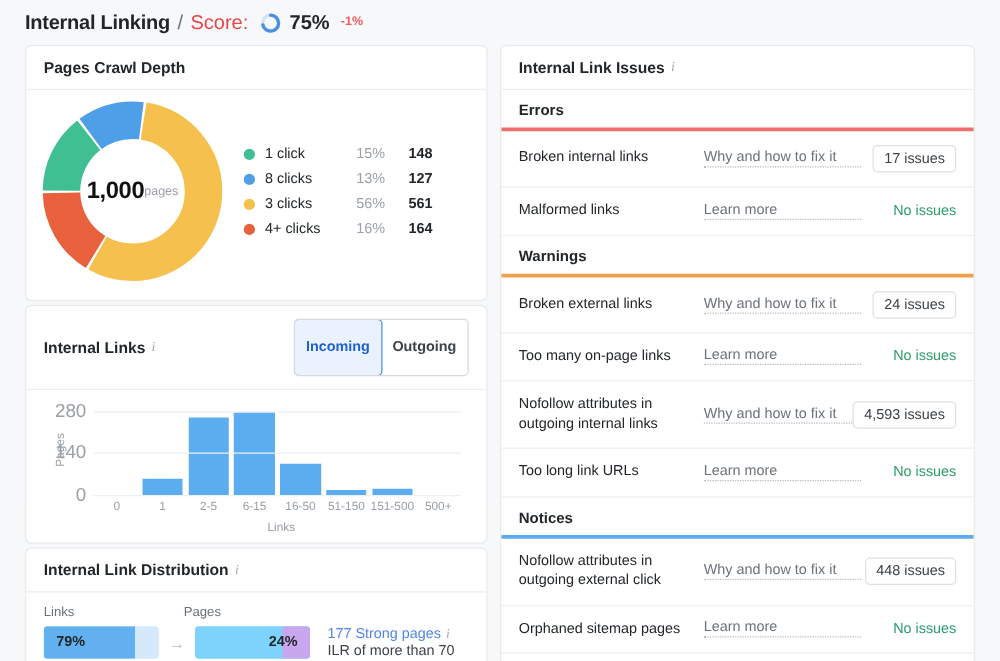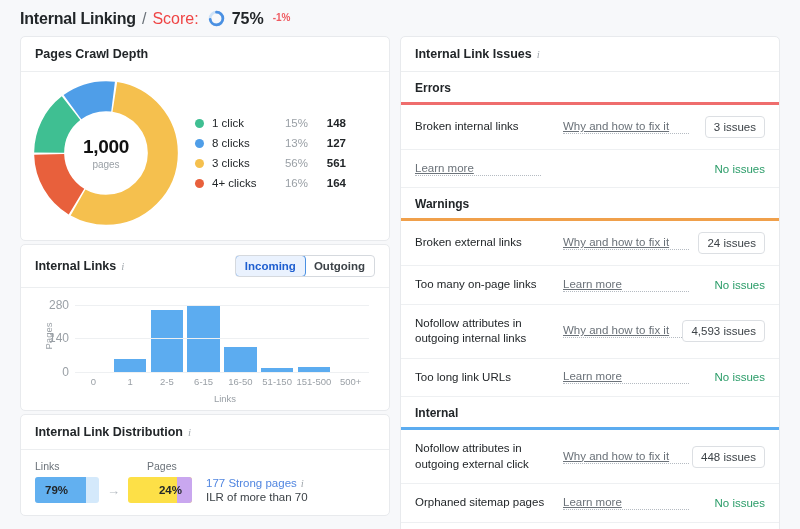--- a/index.html
+++ b/index.html
@@ -36,68 +36,68 @@
   .card-head-l { display: flex; align-items: center; gap: 5px; }
   .info-i {
     font-family: "Liberation Serif", serif; font-style: italic;
     font-size: 11px; color: #a3a9af; font-weight: normal; line-height: 1;
   }
 
   
   .donut-body { display: flex; align-items: center; padding: 6px 10px 12px 10px; }
   .donut-wrap { position: relative; width: 150px; height: 150px; flex: none; }
   .donut-center {
-    position: absolute; inset: 0; display: flex; flex-direction: column;
+    position: absolute; inset: 0; display: flex; flex-direction: row;
     align-items: center; justify-content: center;
   }
   .donut-num { font-size: 19px; font-weight: bold; color: #111; letter-spacing: -0.3px; }
   .donut-sub { font-size: 10px; color: #9aa0a6; margin-top: 1px; }
   .legend { margin-left: 14px; display: flex; flex-direction: column; gap: 8px; }
   .legend-row { display: flex; align-items: center; font-size: 11.5px; }
   .dot { width: 9px; height: 9px; border-radius: 50%; flex: none; }
   .lg-label { margin-left: 8px; width: 62px; color: #222629; }
   .lg-pct { width: 34px; color: #9aa0a6; text-align: right; }
   .lg-val { width: 38px; text-align: right; color: #222629; font-weight: bold; }
 
   
   .toggle { display: flex; border-radius: 4px; overflow: hidden; border: 1px solid #d5d9de; background: #fff; }
-  .toggle div { font-size: 11.5px; padding: 4px 9px; color: #3c4247; cursor: pointer; }
+  .toggle div { font-size: 11.5px; padding: 16px 9px; color: #3c4247; cursor: pointer; }
   .toggle div.on {
     background: #eaf2fe; color: #1f5fd0; border: 1px solid #4a90e2;
     border-radius: 4px; margin: -1px; position: relative; z-index: 2;
   }
 
   
   .chart-body { padding: 12px 14px 6px 10px; }
   .chart-area { position: relative; height: 72px; margin-left: 44px; margin-right: 6px; }
   .gridline { position: absolute; left: 0; right: 0; height: 1px; background: #eef0f2; }
   .ylab {
-    position: absolute; right: calc(100% + 6px); font-size: 12px; color: #9aa0a6;
+    position: absolute; right: calc(100% + 6px); font-size: 15px; color: #9aa0a6;
     transform: translateY(-50%); white-space: nowrap; margin-left: 11px;
   }
   .yaxis-title {
     position: absolute; left: -40px; top: 50%; font-size: 9.5px; color: #9aa0a6;
     transform: translateY(-50%) rotate(-90deg); transform-origin: center;
   }
   .bars { position: absolute; inset: 0; display: flex; align-items: flex-end; }
   .bcell { flex: 1; display: flex; justify-content: center; align-items: flex-end; height: 100%; }
   .bar { width: 88%; background: #5cacf0; }
   .xaxis { display: flex; margin-left: 44px; margin-right: 6px; margin-top: 4px; }
   .xcell { flex: 1; text-align: center; font-size: 9.5px; color: #9aa0a6; white-space: nowrap; }
   .xaxis-title { text-align: center; font-size: 9.5px; color: #9aa0a6; margin-top: 6px; margin-left: 44px; }
 
   
   .dist-body { padding: 10px 14px 12px 14px; }
   .dist-heads { display: flex; font-size: 10.5px; color: #6b7279; margin-bottom: 5px; }
   .dh1 { width: 86px; }
   .dh2 { width: 40px; }
   .dist-row { display: flex; align-items: center; gap: 8px; }
-  .meter { width: 64px; height: 26px; border-radius: 3px; position: relative; overflow: hidden; display: flex; align-items: center; }
+  .meter { width: 92px; height: 26px; border-radius: 3px; position: relative; overflow: hidden; display: flex; align-items: center; }
   .meter.links { background: #d4e9fb; }
-  .meter.pages { background: #fde047; }
+  .meter.pages { background: #7dd3fc; }
   .meter .fill { position: absolute; top: 0; bottom: 0; }
   .meter.links .fill { left: 0; background: #62b0f0; }
   .meter.pages .fill { right: 0; background: #c9a7ef; }
   .meter span { position: relative; z-index: 2; font-size: 11.5px; font-weight: bold; color: #222629; }
   .meter.links span { padding-left: 10px; }
   .meter.pages span { margin-left: auto; padding-right: 10px; }
   .arrow { color: #b5bbc2; font-size: 13px; }
   .dist-note { margin-left: 6px; }
   .dist-link { font-size: 11.5px; color: #5186e0; display: flex; align-items: center; gap: 4px; cursor: pointer; }
   .dist-sub { font-size: 11.5px; color: #3c4247; margin-top: 2px; }
@@ -106,21 +106,21 @@
   .sect-head { padding: 9px 14px 7px 14px; font-size: 12px; font-weight: bold; color: #222629; }
   .sect-bar { height: 3px; }
   .issue-row {
     display: flex; align-items: center; padding: 11px 14px;
     border-bottom: 1px solid #eef0f2; min-height: 38px;
   }
   .iss-name { width: 148px; font-size: 11.5px; color: #222629; line-height: 1.35; }
   .iss-link {
     flex: 1; font-size: 11.5px; color: #6b7279; cursor: pointer;
     border-bottom: 1px dotted #b5bbc2; align-self: center;
-    display: inline-block; max-width: 126px; padding-bottom: 1px; text-decoration: underline;
+    display: inline-block; max-width: 126px; padding-bottom: 1px;
   }
   .iss-right { margin-left: auto; display: flex; justify-content: flex-end; min-width: 74px; }
   .pill {
     border: 1px solid #dcdfe3; border-radius: 4px; background: #fff;
     font-size: 11.5px; color: #3c4247; padding: 4px 8px; white-space: nowrap; cursor: pointer;
   }
   .noissues { font-size: 11.5px; color: #2a9c68; white-space: nowrap; }
 </style>
 </head>
 <body>
@@ -293,24 +293,25 @@
             <span class="info-i">i</span>
           </div>
         </div>
         <div id="issuesList">
             <div class="sect-head">Errors</div>
             <div class="sect-bar" style="background: rgb(239, 109, 109);"></div>
             <div class="issue-row">
               <div class="iss-name">Broken internal links</div>
               <span class="iss-link">Why and how to fix it</span>
               <div class="iss-right">
-                <div class="pill">3 issues</div>
-              </div>
-            </div>
-            <div class="issue-row">
+                <div class="pill">17 issues</div>
+              </div>
+            </div>
+            <div class="issue-row">
+              <div class="iss-name">Malformed links</div>
               <span class="iss-link">Learn more</span>
               <div class="iss-right">
                 <span class="noissues">No issues</span>
               </div>
             </div>
             <div class="sect-head">Warnings</div>
             <div class="sect-bar" style="background: rgb(240, 160, 75);"></div>
             <div class="issue-row">
               <div class="iss-name">Broken external links</div>
               <span class="iss-link">Why and how to fix it</span>
@@ -332,21 +333,21 @@
                 <div class="pill">4,593 issues</div>
               </div>
             </div>
             <div class="issue-row">
               <div class="iss-name">Too long link URLs</div>
               <span class="iss-link">Learn more</span>
               <div class="iss-right">
                 <span class="noissues">No issues</span>
               </div>
             </div>
-            <div class="sect-head">Internal</div>
+            <div class="sect-head">Notices</div>
             <div class="sect-bar" style="background: rgb(92, 172, 240);"></div>
             <div class="issue-row">
               <div class="iss-name">Nofollow attributes in outgoing external click</div>
               <span class="iss-link">Why and how to fix it</span>
               <div class="iss-right">
                 <div class="pill">448 issues</div>
               </div>
             </div>
             <div class="issue-row">
               <div class="iss-name">Orphaned sitemap pages</div>

